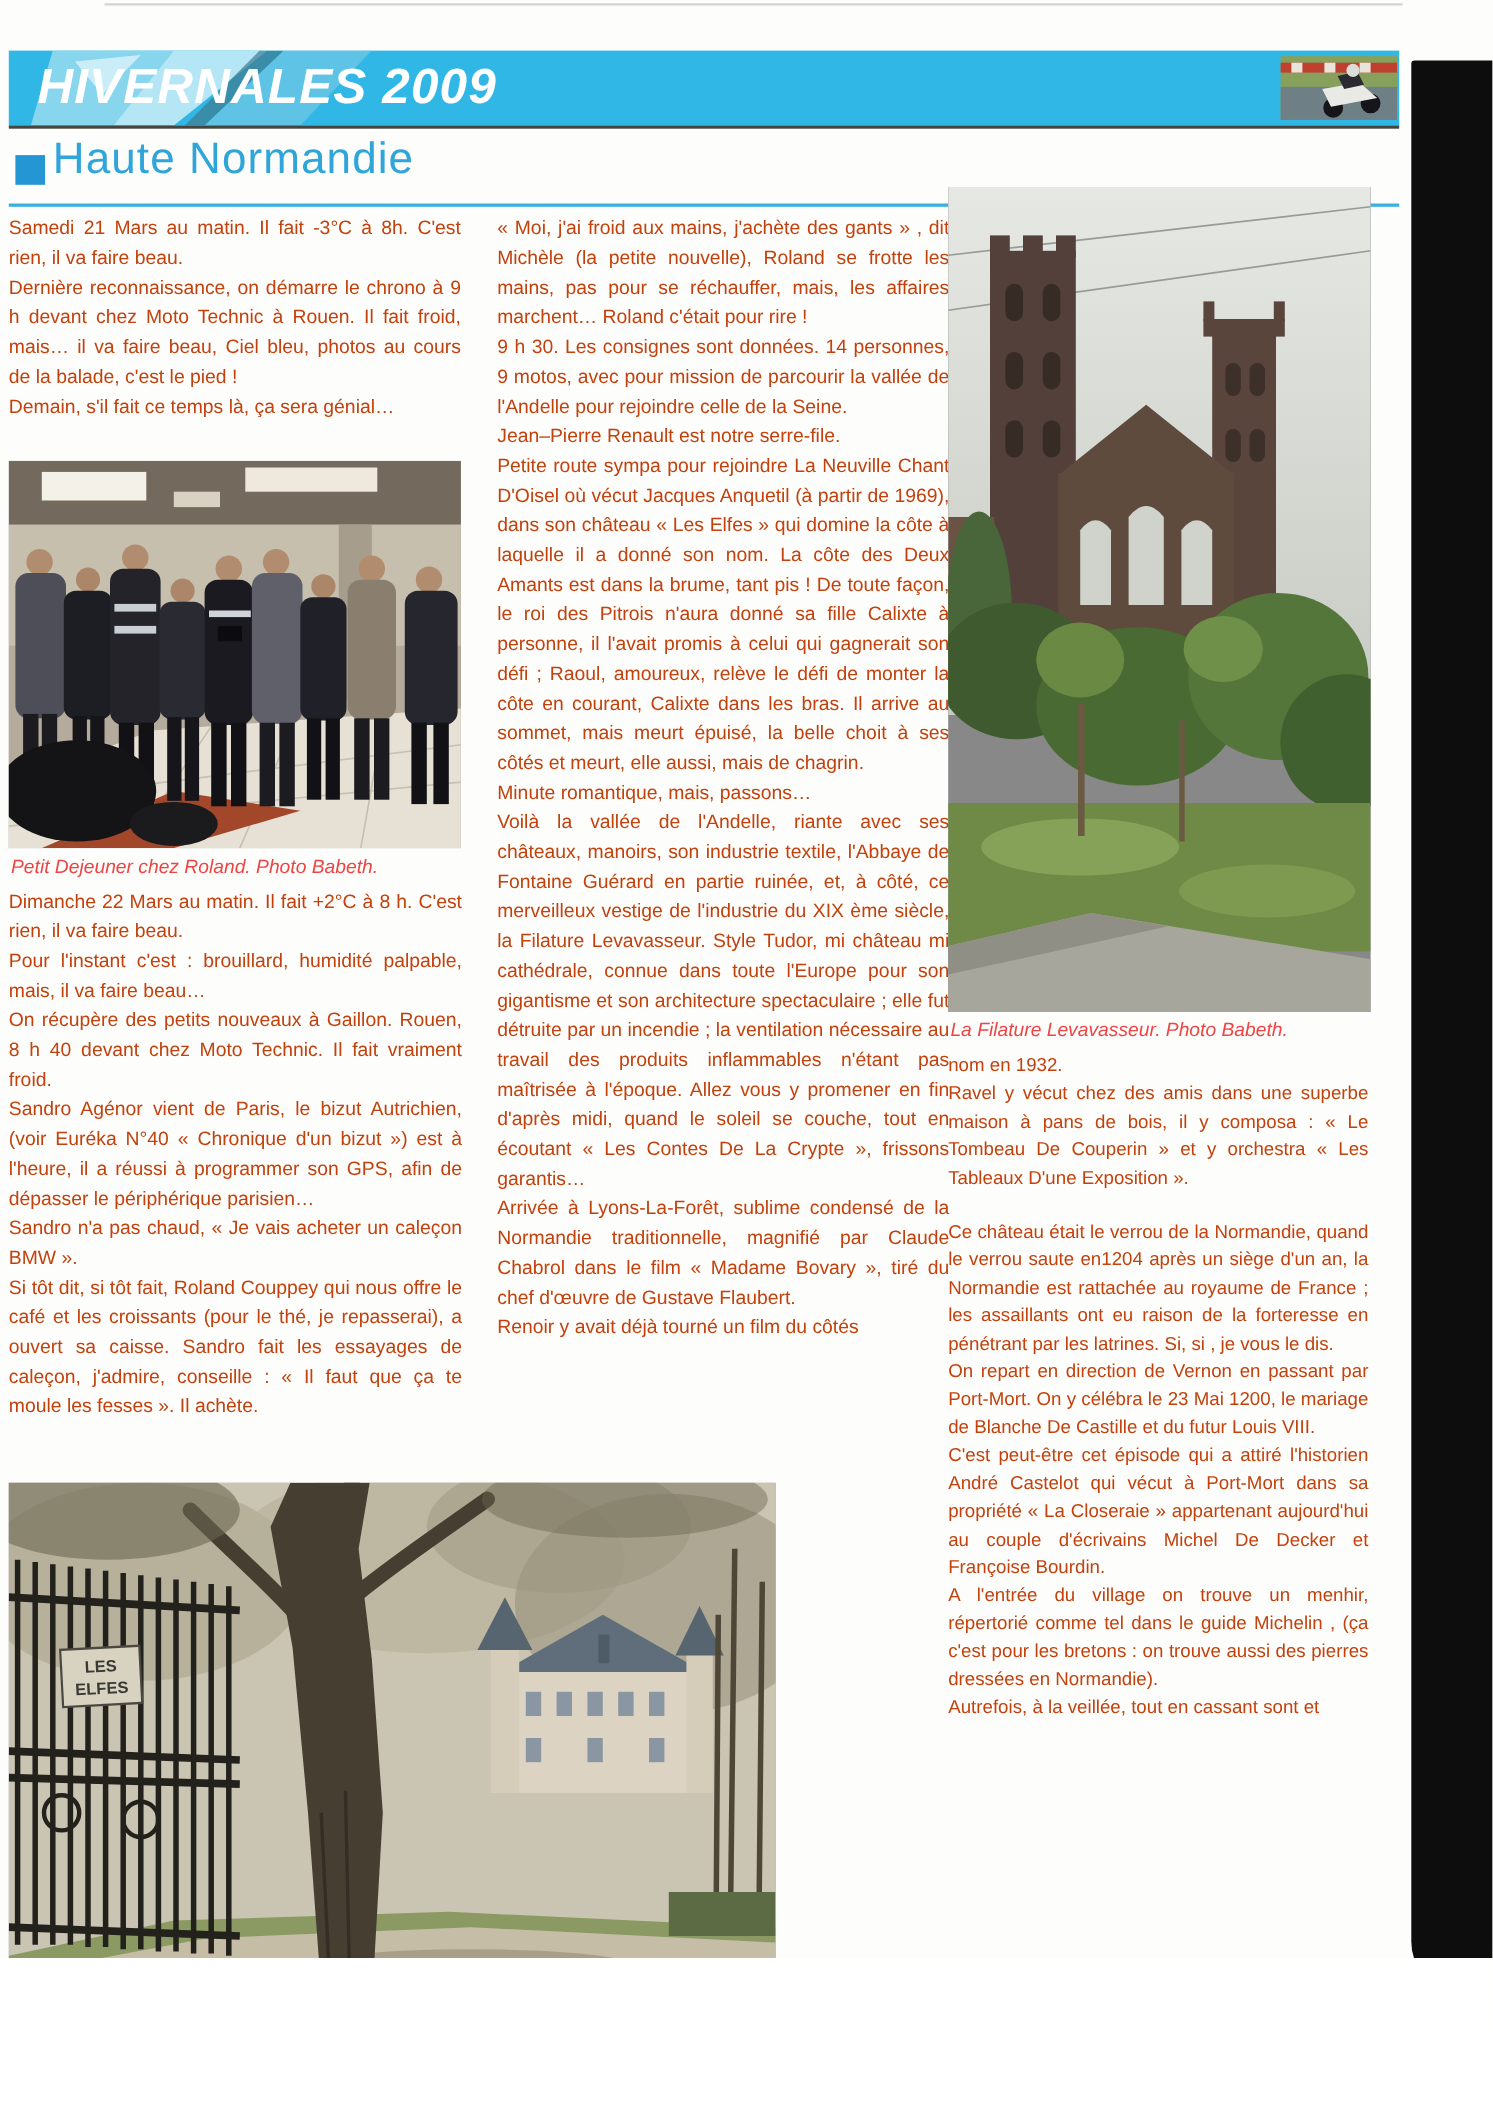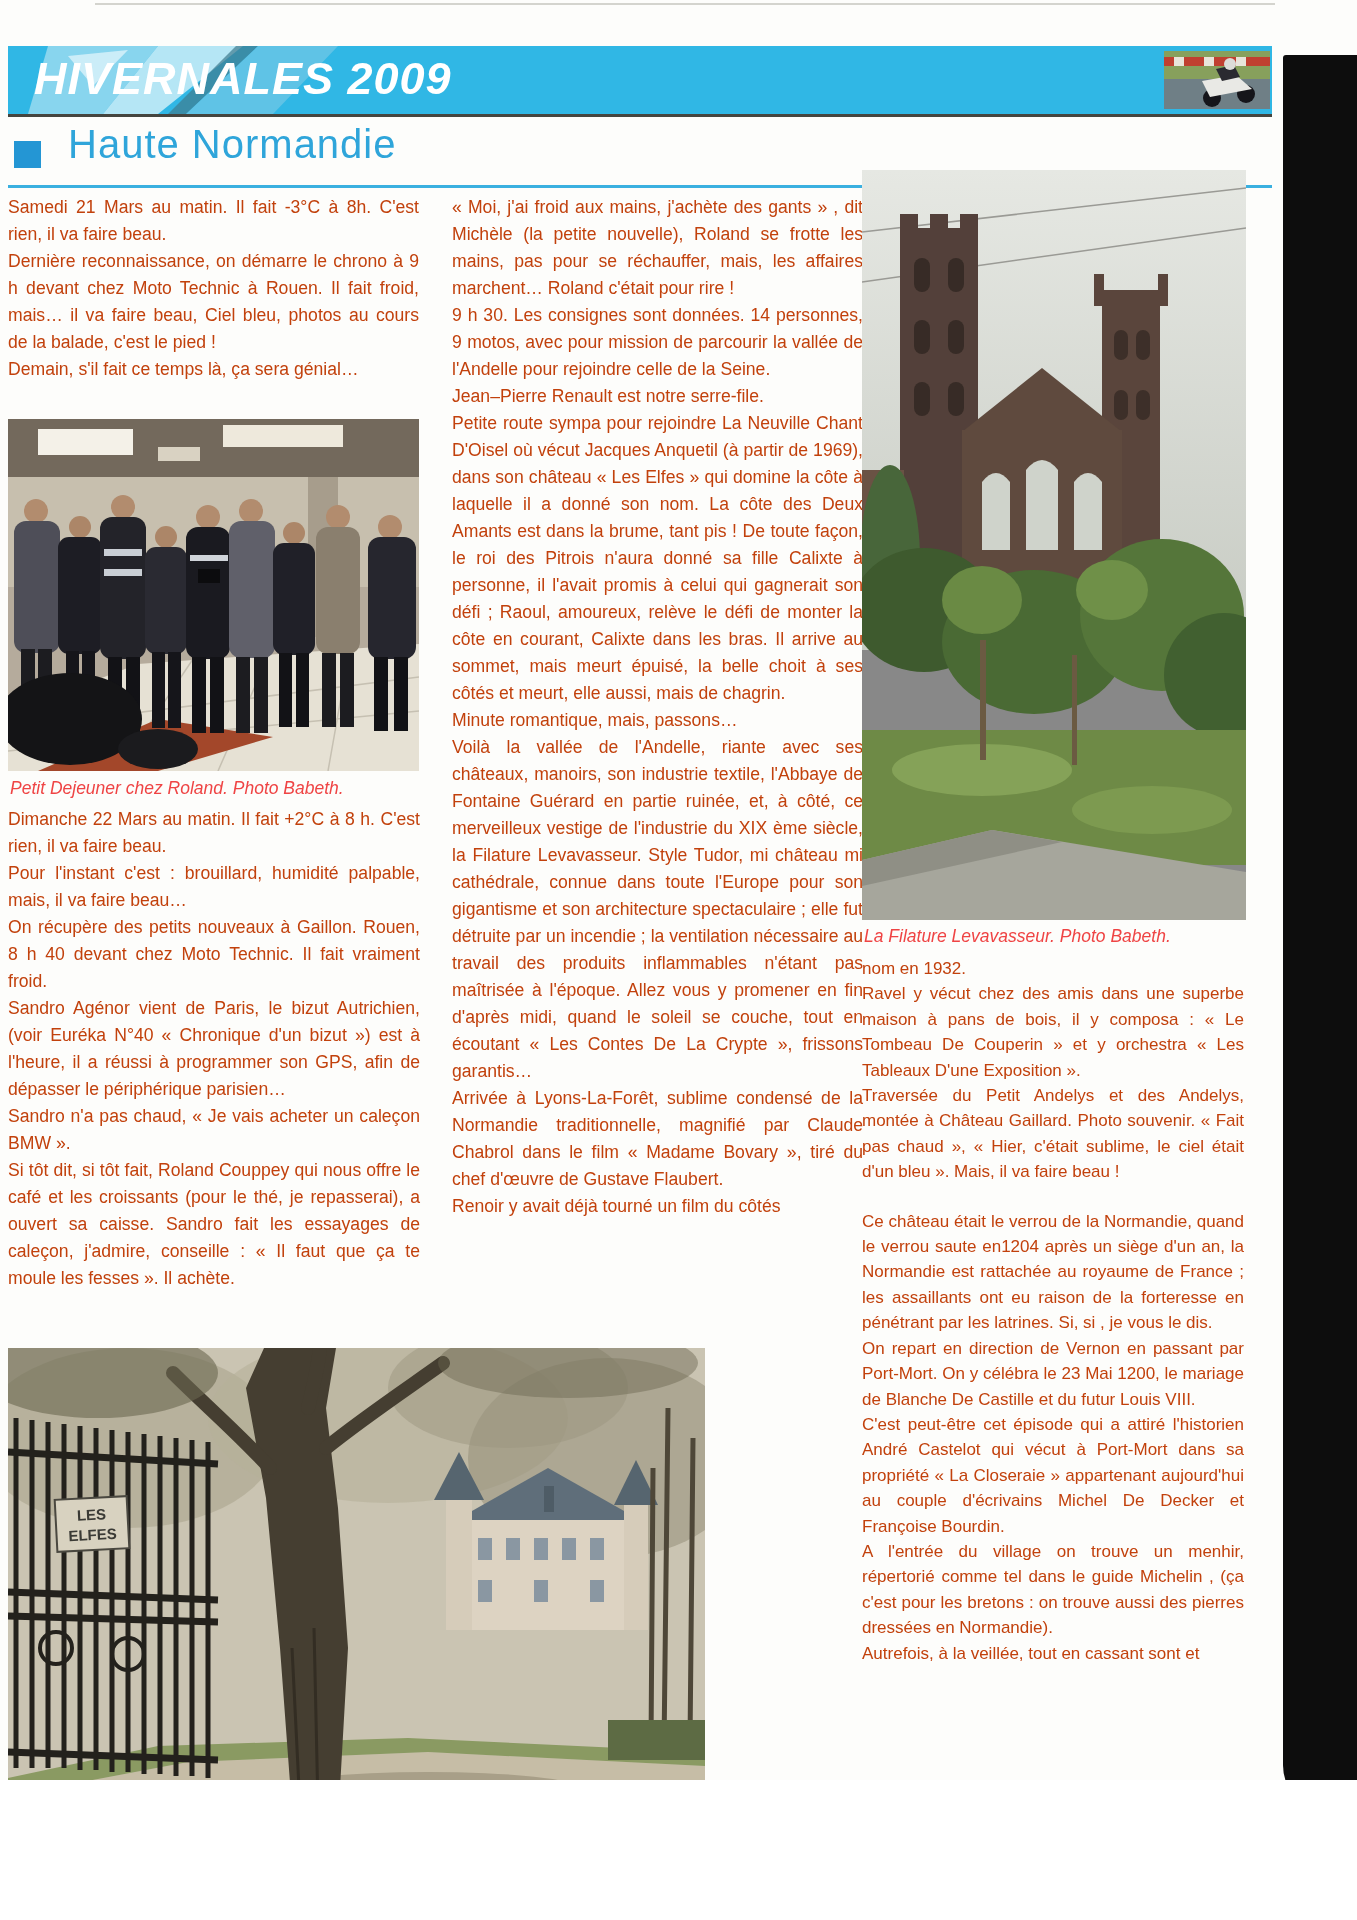--- a/index.html
+++ b/index.html
@@ -10,21 +10,21 @@
   
   .banner{position:absolute;left:8px;top:46px;width:1264px;height:68px;background:#30b7e5;overflow:hidden;}
   .banner-deco{position:absolute;left:0;top:0;width:345px;height:68px;}
   .banner-title{position:absolute;left:26px;top:7px;font-size:45px;font-weight:bold;font-style:italic;
         color:#ffffff;letter-spacing:1px;white-space:nowrap;}
   .banner-moto{position:absolute;right:2px;top:5px;width:106px;height:58px;}
   .banner-underline{position:absolute;left:8px;top:114px;width:1264px;height:3px;background:#45453f;}
 
   
   .bullet{position:absolute;left:14px;top:141px;width:27px;height:27px;background:#2496d4;}
-  .section-title{position:absolute;left:68px;top:122px;margin:0;font-size:40px;font-weight:400;
+  .section-title{position:absolute;left:48px;top:122px;margin:0;font-size:40px;font-weight:400;
         color:#2fa5da;letter-spacing:1px;white-space:nowrap;}
   .section-rule{position:absolute;left:8px;top:185px;width:1264px;height:3px;background:#3ab0e0;}
 
   
   .col{position:absolute;text-align:justify;color:#c2410c;}
   .col p{margin:0;}
   .col1a{left:8px;top:194px;width:411px;font-size:17.6px;line-height:27px;}
   .col1b{left:8px;top:806px;width:412px;font-size:17.6px;line-height:27px;}
   .col2 {left:452px;top:194px;width:411px;font-size:17.6px;line-height:27px;}
   .col3 {left:862px;top:956px;width:382px;font-size:17px;line-height:25.4px;}
@@ -228,21 +228,20 @@
 
       <polygon points="0,690 130,660 384,702 384,750 0,750" fill="#a6a69c"></polygon>
       <polygon points="0,690 130,660 200,672 0,716" fill="#8f8f85"></polygon>
     </svg>
   </figure>
   <div class="caption cap2">La Filature Levavasseur. Photo Babeth.</div>
 
   <div class="col col3">
     <p>nom en 1932.</p>
     <p>Ravel y vécut  chez des amis dans une superbe maison à pans de bois, il y composa : « Le Tombeau De Couperin » et y orchestra « Les Tableaux D'une Exposition ».</p>
-    <p>Traversée du Petit Andelys et des Andelys, montée à Château Gaillard. Photo souvenir. « Fait pas chaud », « Hier, c'était sublime, le ciel était d'un bleu ». Mais, il va faire beau !</p>
     <p class="gap">Ce château était le verrou de la Normandie, quand le verrou saute en1204 après un siège d'un an, la Normandie est rattachée au royaume de France ; les assaillants ont eu raison de la forteresse en pénétrant par les latrines. Si, si , je vous le dis.</p>
     <p>On repart en direction de Vernon en passant par Port-Mort. On y célébra le 23 Mai 1200, le mariage de Blanche De Castille et du futur Louis VIII.</p>
     <p>C'est peut-être cet épisode qui a attiré l'historien André Castelot qui vécut à Port-Mort dans sa propriété « La Closeraie » appartenant aujourd'hui au couple d'écrivains Michel De Decker et Françoise Bourdin.</p>
     <p>A l'entrée du village on trouve un menhir, répertorié comme tel dans le guide Michelin , (ça c'est pour les bretons : on trouve aussi des pierres dressées en Normandie).</p>
     <p>Autrefois, à la veillée, tout en cassant sont et</p>
   </div>
 
   <figure class="photo3">
     <svg viewBox="0 0 697 475" preserveAspectRatio="none">
       <rect width="697" height="475" fill="#cac4b2"></rect>

